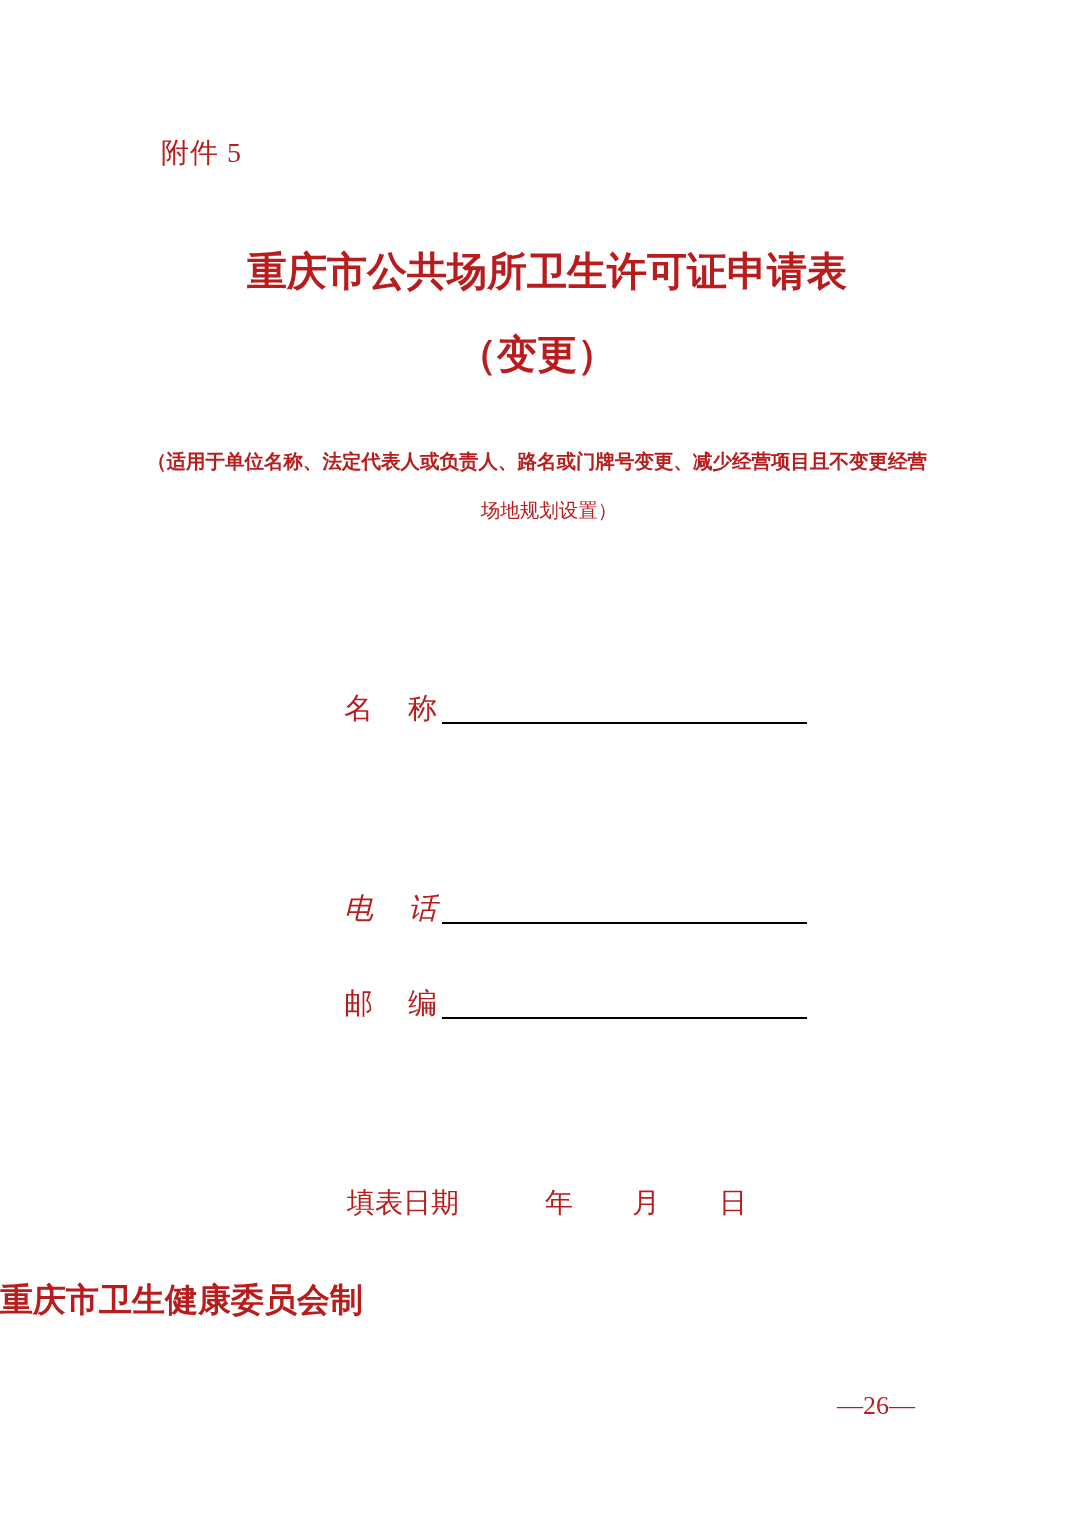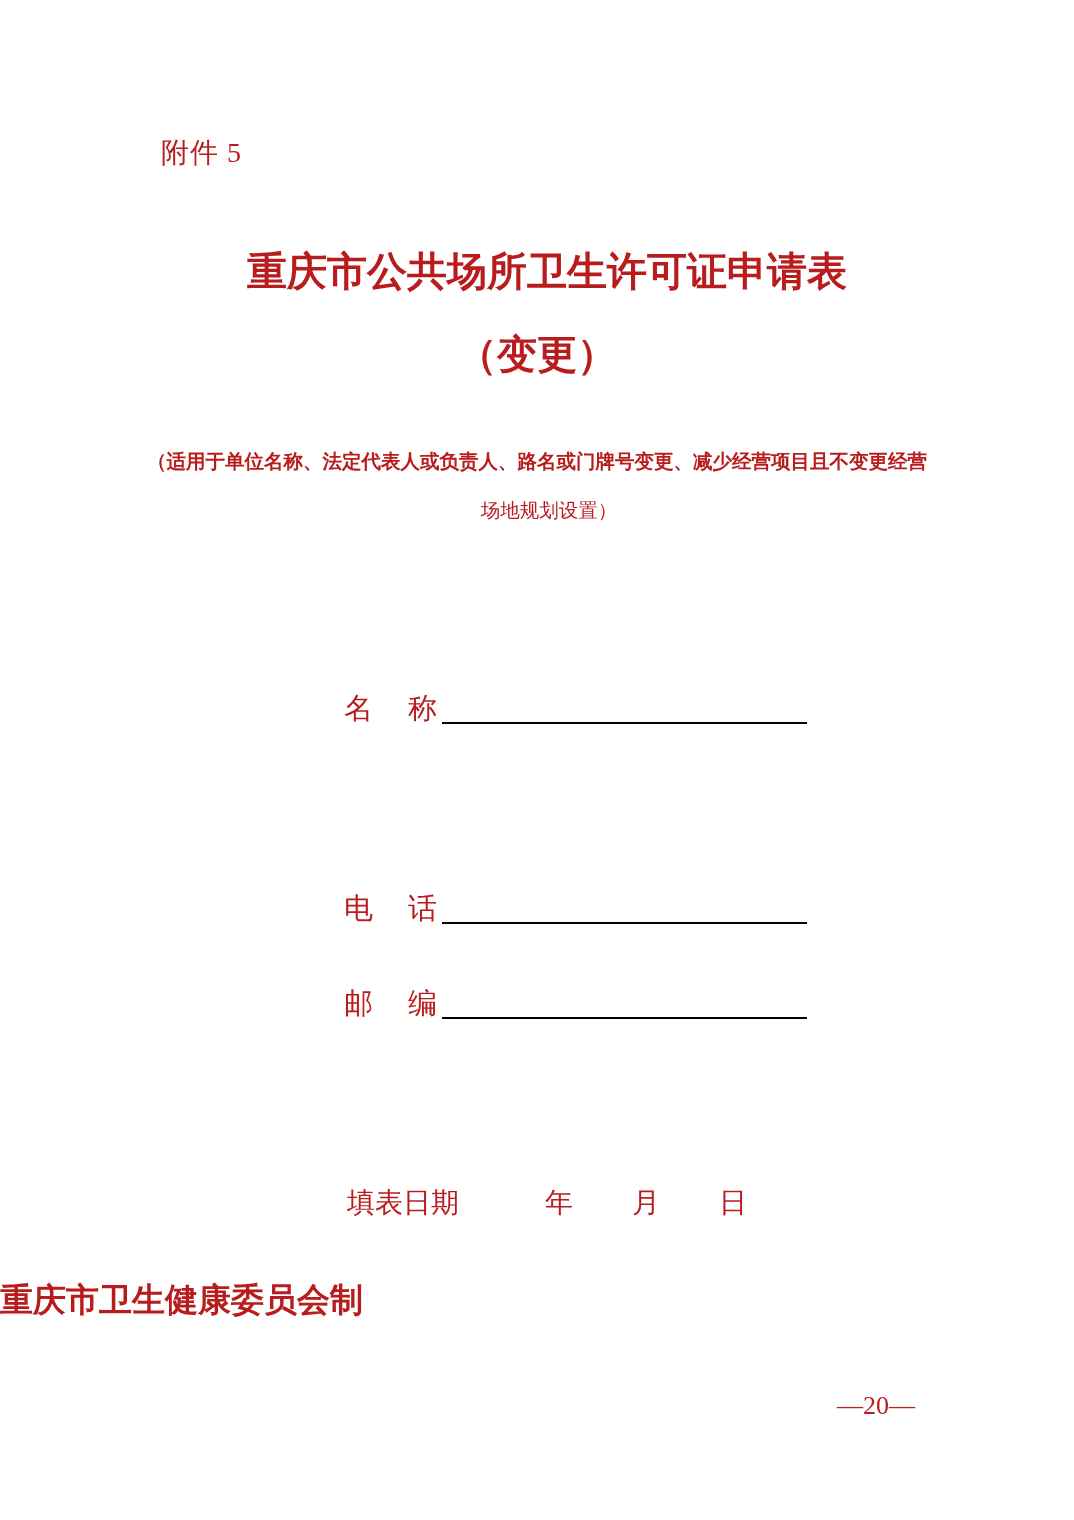--- a/index.html
+++ b/index.html
@@ -60,21 +60,21 @@
   .note-line2 { top: 499px; padding-left: 12px; }
   .field-row {
     position: absolute;
     left: 344px;
     display: flex;
     align-items: flex-start;
     height: 31px;
   }
   .field-row.row-0 { top: 693px; }
   .field-row.row-1 { top: 793px; }
-  .field-row.row-2 { top: 893px; }
+  .field-row.row-2 { top: 893px; font-style: italic; }
   .field-row.row-3 { top: 988px; }
   .field-label {
     font-size: 29px;
     line-height: 1.05;
     letter-spacing: 3px;
     white-space: pre;
   }
   .field-line {
     display: inline-block;
     width: 365px;
@@ -147,15 +147,15 @@
 
   <div class="date-row">
     <span>填表日期</span>
     <span class="date-unit-0">年</span>
     <span class="date-unit-1">月</span>
     <span class="date-unit-2">日</span>
   </div>
 
   <div class="issuer">重庆市卫生健康委员会制</div>
 
-  <div class="page-number">—20—</div>
+  <div class="page-number">—26—</div>
 
 </div>
 
 </body></html>

